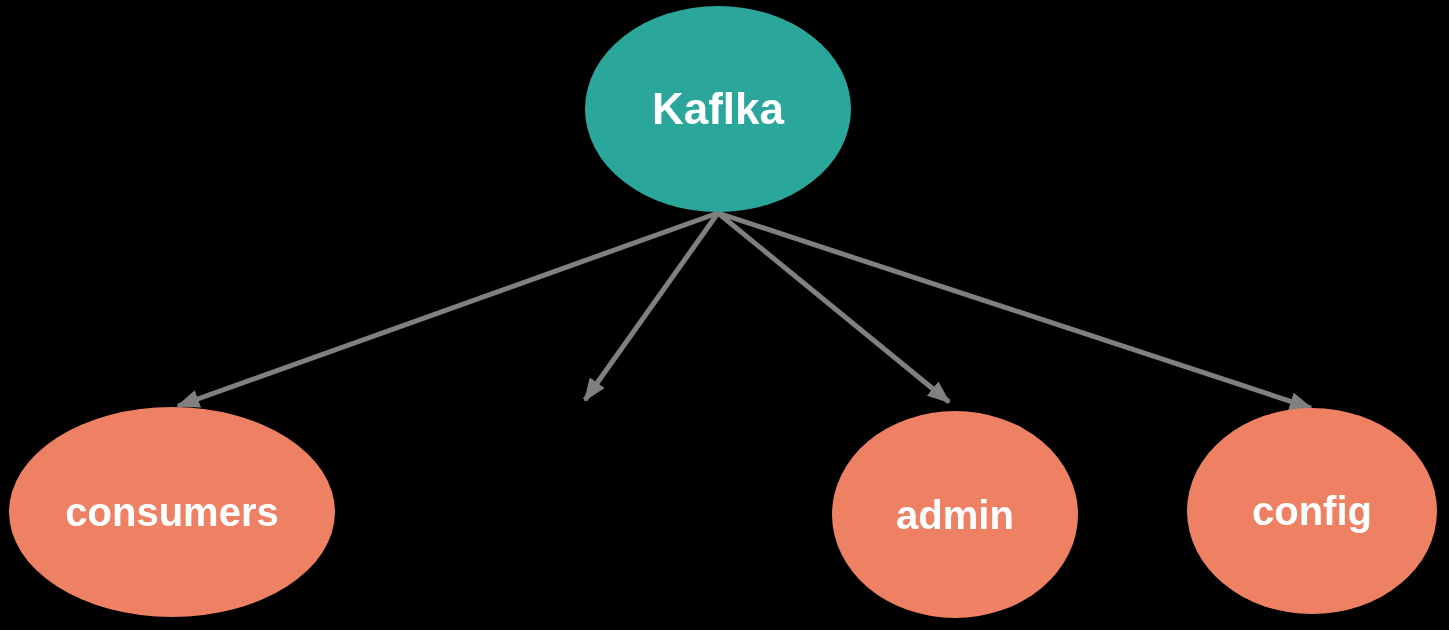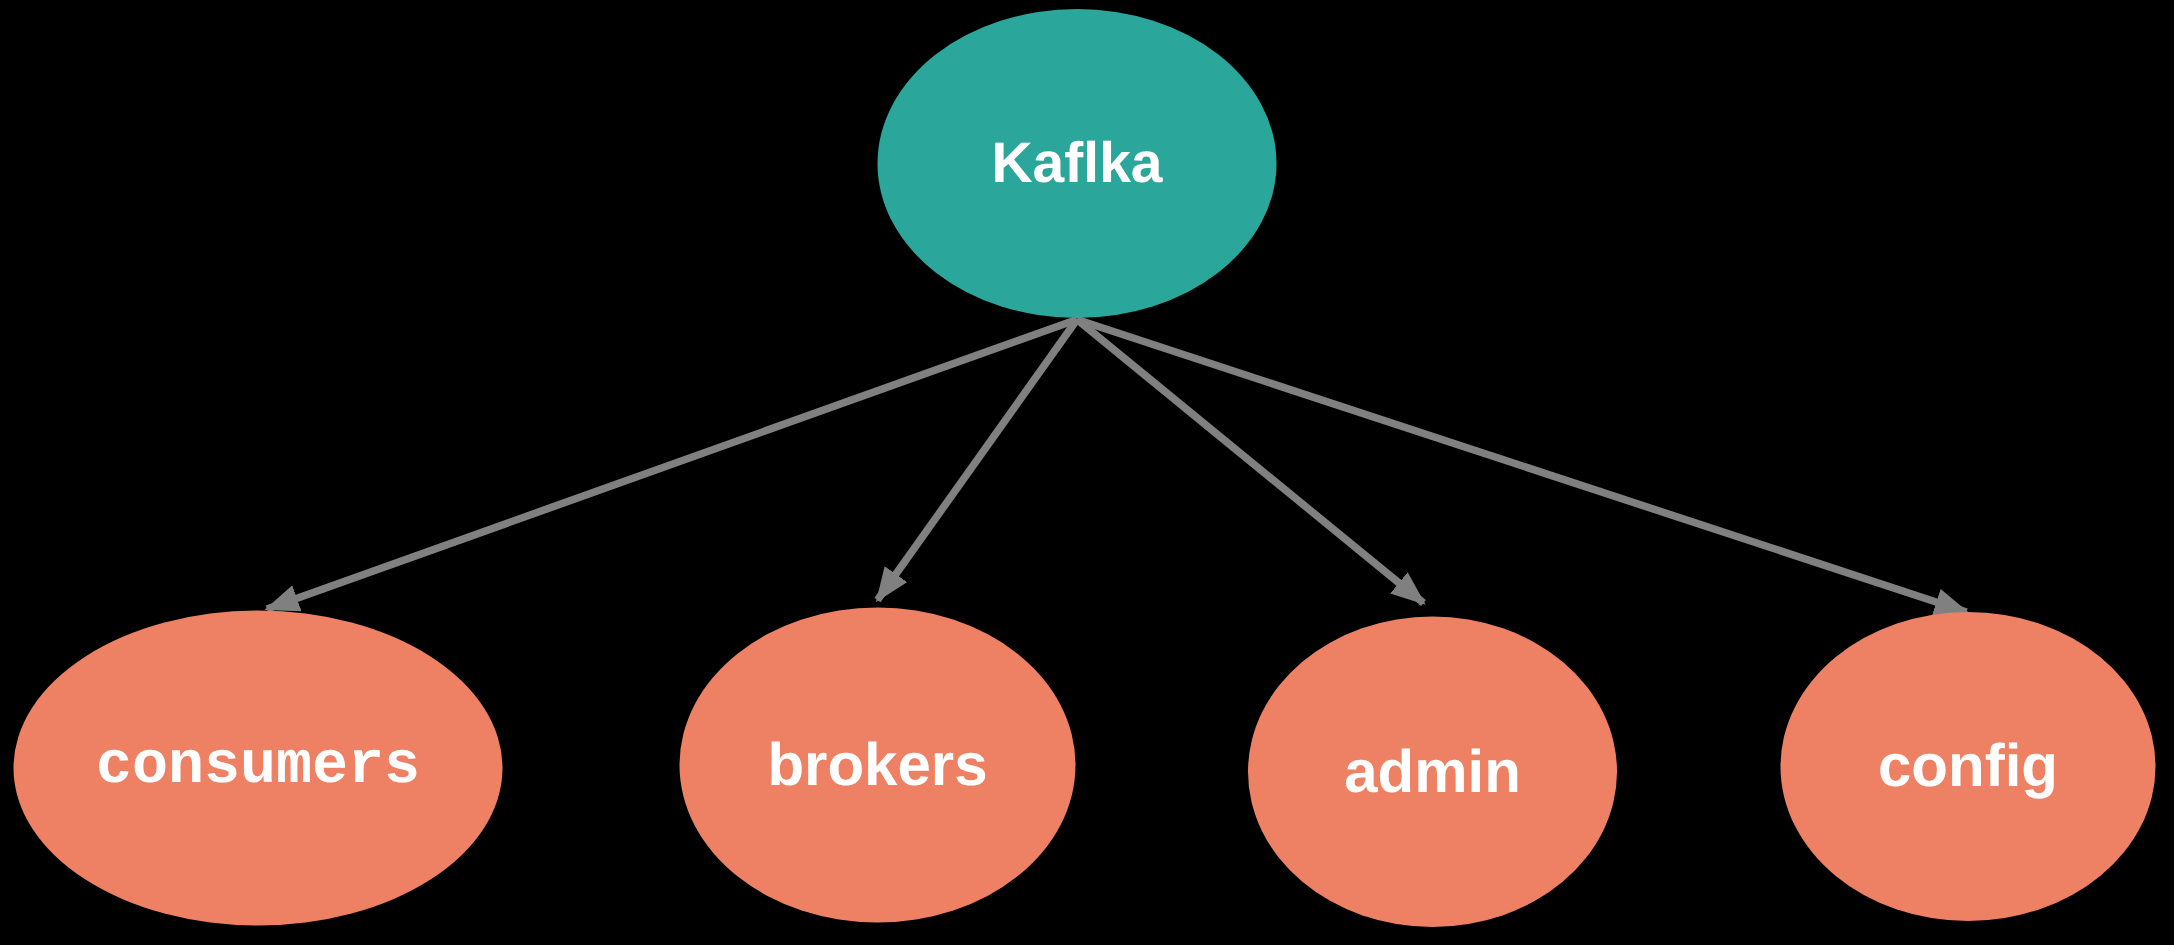--- a/index.html
+++ b/index.html
@@ -30,22 +30,22 @@
     align-items: center;
     justify-content: center;
     color: #ffffff;
     font-weight: 700;
     text-align: center;
   }
   .node .node-label {
     display: block;
     line-height: 1;
   }
-  #node-kafka   { left: 585px; top: 6px;   width: 266px; height: 206px; font-size: 38px; }
-  #node-consumers { left: 9px;   top: 407px; width: 326px; height: 210px; font-size: 40px; font-family: Liberation Mono, monospace; }
+  #node-kafka   { left: 585px; top: 6px;   width: 266px; height: 206px; font-size: 44px; }
+  #node-consumers { left: 9px;   top: 407px; width: 326px; height: 210px; font-size: 40px; }
   #node-brokers { left: 453px; top: 405px; width: 264px; height: 210px; font-size: 40px; }
   #node-admin   { left: 832px; top: 411px; width: 246px; height: 207px; font-size: 40px; }
   #node-config  { left: 1187px; top: 408px; width: 250px; height: 206px; font-size: 40px; }
   .watermark {
     position: absolute;
     left: 1228px;
     top: 553px;
     width: 186px;
     height: 50px;
     border-radius: 25px;
@@ -77,23 +77,20 @@
   </svg>
 
   <div class="node" id="node-kafka" style="background: rgb(42, 167, 154);">
     <span class="node-label">Kaflka</span>
   </div>
 
   <div class="node" id="node-consumers" style="background: rgb(238, 129, 100);">
     <span class="node-label">consumers</span>
   </div>
 
-  <div class="node" id="node-brokers" style="background: rgb(238, 129, 100);">
-    <span class="node-label">brokers</span>
-  </div>
 
   <div class="node" id="node-admin" style="background: rgb(238, 129, 100);">
     <span class="node-label">admin</span>
   </div>
 
   <div class="node" id="node-config" style="background: rgb(238, 129, 100);">
     <span class="node-label">config</span>
   </div>
 
 

